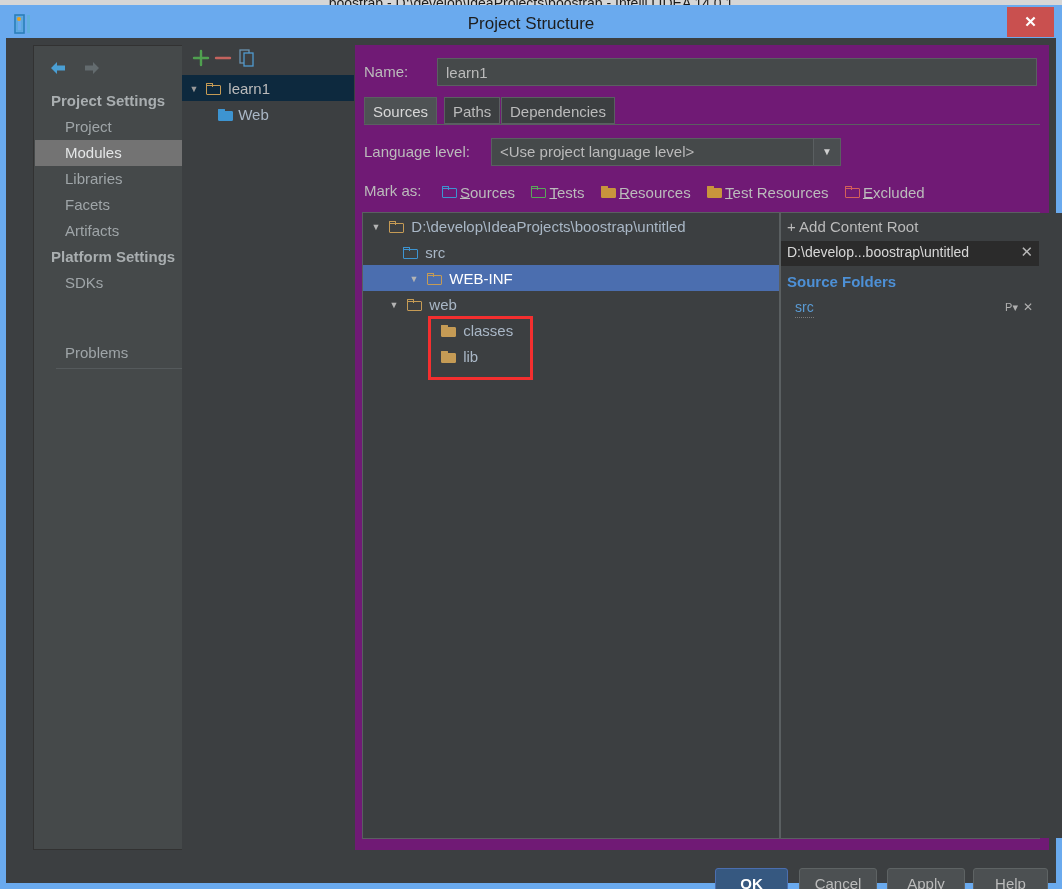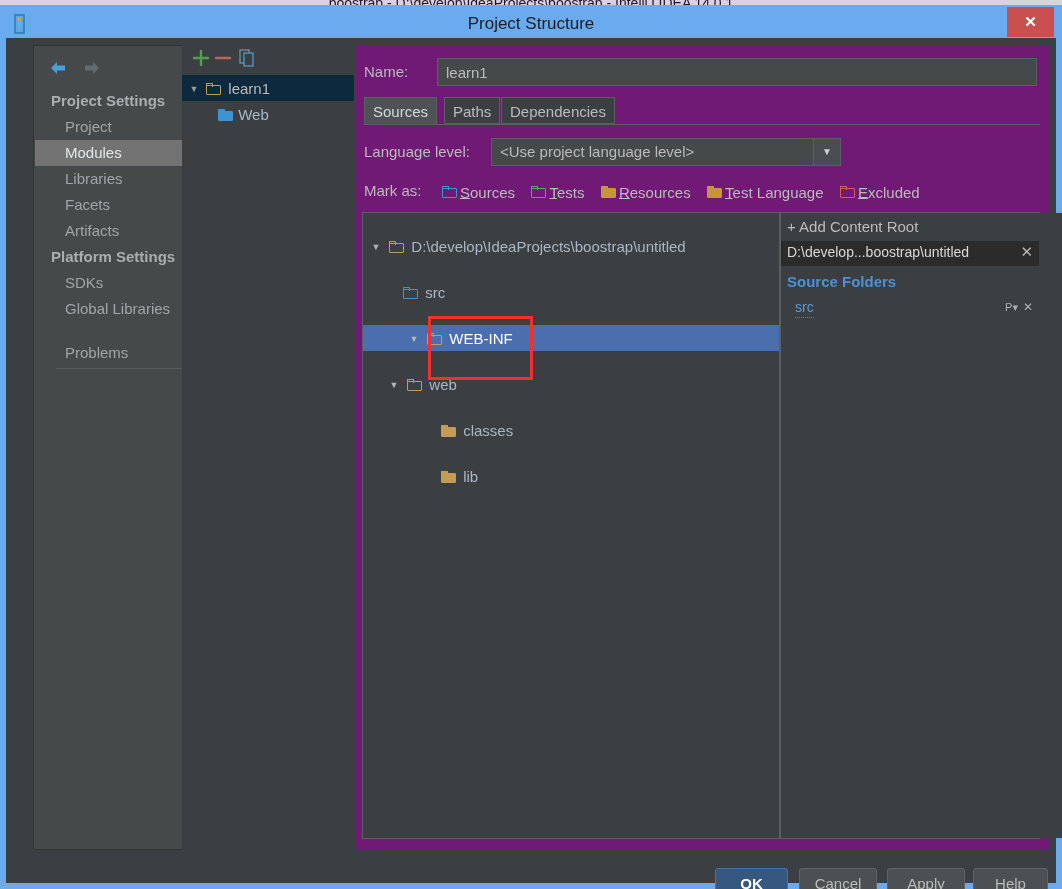--- a/index.html
+++ b/index.html
@@ -388,21 +388,20 @@
     padding-left: 34px;
   }
 
   .trow {
     position: relative;
     height: 26px;
     line-height: 26px;
     font-size: 15px;
     color: #a9b7c6;
     white-space: nowrap;
-    margin-top: 20px;
   }
   .trow.selected {
     background: #4b6eaf;
     color: #ffffff;
   }
   .trow .tw {
     display: inline-block;
     width: 18px;
     text-align: center;
     font-size: 9px;
@@ -554,21 +553,20 @@
         </div>
 
         <div class="sb-item group" style="top:42px">Project Settings</div>
         <div class="sb-item child" style="top:68px">Project</div>
         <div class="sb-item child selected" style="top:94px">Modules</div>
         <div class="sb-item child" style="top:120px">Libraries</div>
         <div class="sb-item child" style="top:146px">Facets</div>
         <div class="sb-item group" style="top:198px">Platform Settings</div>
         <div class="sb-item child" style="top:172px">Artifacts</div>
         <div class="sb-item child" style="top:224px">SDKs</div>
-        <div class="sb-item child" style="top:250px">Global Libraries</div>
         <div class="sb-sep"></div>
         <div class="sb-item child" style="top:294px">Problems</div>
       </div>
 
       <div class="modpanel">
         <div class="mod-toolbar">
           <span class="tb-btn tb-plus">
             <svg width="22" height="22" viewBox="0 0 22 22">
               <path d="M11 4 L11 18 M4 11 L18 11" stroke="#4fa04f" stroke-width="2.4" stroke-linecap="round"></path>
             </svg>
@@ -630,21 +628,21 @@
 
           <span class="mk">
             <span class="folder c-green"><span class="ft"></span><span class="fb"></span></span><span class="mk-txt"><u>T</u><span>ests</span></span>
           </span>
 
           <span class="mk">
             <span class="folder c-orange filled"><span class="ft"></span><span class="fb"></span></span><span class="mk-txt"><u>R</u><span>esources</span></span>
           </span>
 
           <span class="mk">
-            <span class="folder c-orange filled"><span class="ft"></span><span class="fb"></span></span><span class="mk-txt"><u>T</u><span>est Language</span></span>
+            <span class="folder c-orange filled"><span class="ft"></span><span class="fb"></span></span><span class="mk-txt"><u>T</u><span>est Resources</span></span>
           </span>
 
           <span class="mk">
             <span class="folder c-red"><span class="ft"></span><span class="fb"></span></span><span class="mk-txt"><u>E</u><span>xcluded</span></span>
           </span>
         </div>
 
         <div class="srcpane">
 
           <div class="srctree">

